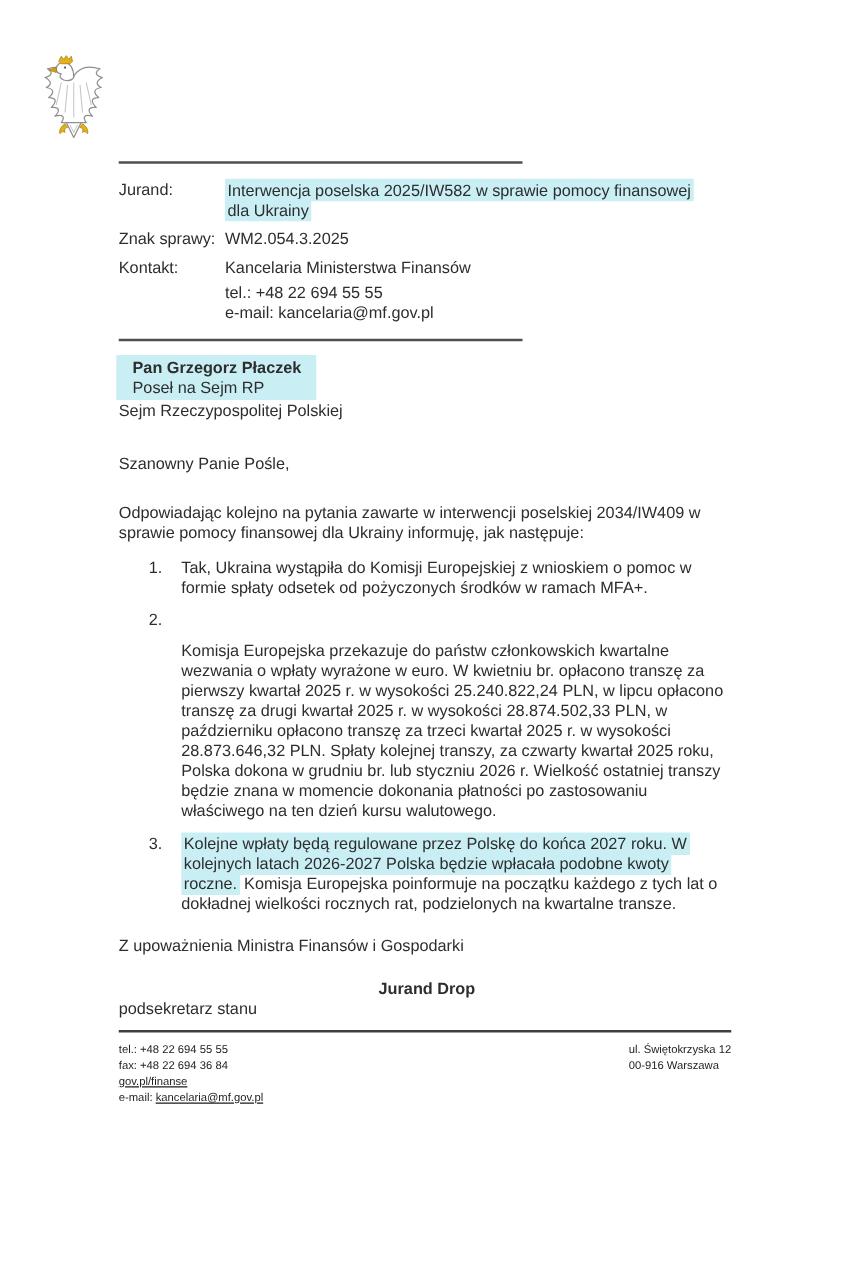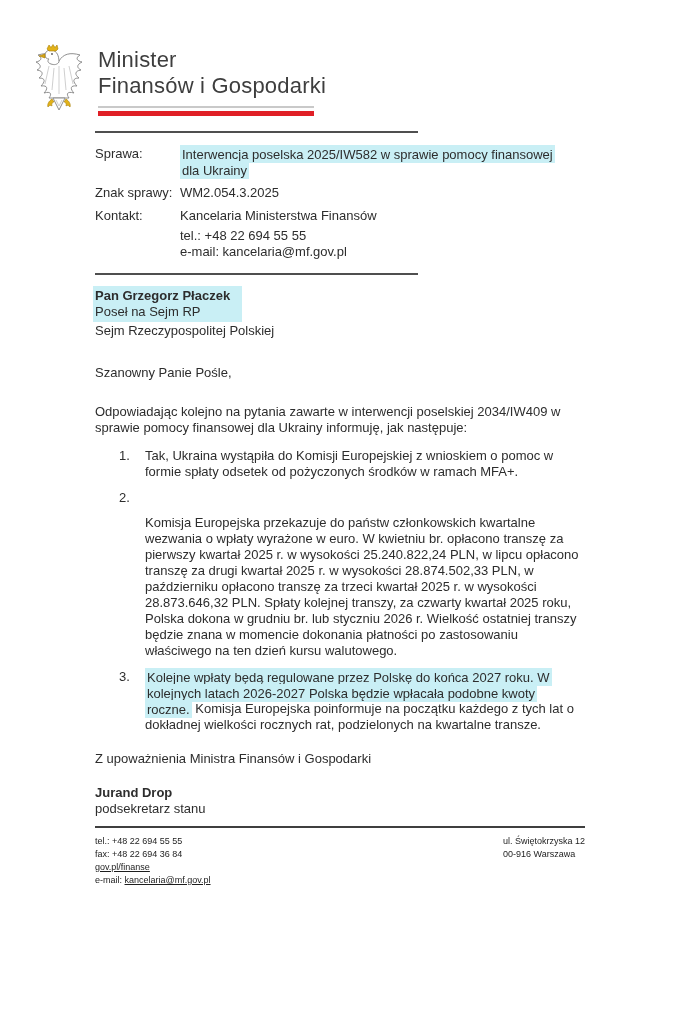--- a/index.html
+++ b/index.html
@@ -24,37 +24,37 @@
   .rule2 { border:none; border-top:2px solid #4f4f4f; width:323px; margin-top:13px; }
 
   .meta { margin-top:13px; }
   .meta-row { display:flex; margin-bottom:7px; }
   .meta-label { width:85px; flex:0 0 85px; }
   .subject-box { width:392px; }
   .hl { background:#c9eff5; padding:1.5px 2px; -webkit-box-decoration-break:clone; box-decoration-break:clone; }
   .contact-sub { margin-left:85px; margin-top:-1px; line-height:16px; }
 
   .addressee { margin-top:11px; }
-  .addr-hl { display:inline-block; background:#c9eff5; padding:2px 12px 2px 2px; margin-left:-2px; line-height:16px; }
+  .addr-hl { display:inline-block; background:#c9eff5; padding:2px 12px 2px 13px; margin-left:-2px; line-height:16px; }
   .addr-name { font-weight:bold; }
   .addr-inst { margin-top:1px; }
 
   .salutation { margin-top:26px; }
   .intro { margin-top:23px; width:492px; }
 
   .olist { margin-top:12px; }
   .li { display:flex; margin-top:10px; }
   .li-num { flex:0 0 26px; margin-left:24px; }
   .li-text { width:436px; }
   .li-detail { margin-left:50px; margin-top:9px; width:436px; }
 
   .closing-regards { margin-top:22px; }
   .closing-auth { margin-top:18px; }
   .signer { margin-top:18px; }
-  .signer-name { font-weight:bold; }
+  .signer-name { font-weight:bold;text-align:center; }
   .signer-org { margin-top:12px; }
 
   .footer-rule { border:none; border-top:2px solid #3f3f3f; width:490px; margin-top:9px; }
   .footer { margin-top:7px; display:flex; justify-content:space-between; width:490px;
             font-size:9px; line-height:13px; color:#1d1d1d; }
   .flink { text-decoration:underline; cursor:pointer; }
 </style>
 </head>
 <body>
 
@@ -77,39 +77,30 @@
             <path d="M36 24 L38 46"></path>
           <path d="M21 22 L17 40"></path>
             <path d="M41 22 L45 40"></path>
           <path d="M28 56 L31 62"></path>
             <path d="M34 56 L31 62"></path>
         </g>
         <path d="M24 55 C21 57 19 60 20 63 C21 61 23 61 24 62 C23 59 25 58 26 58 Z" fill="#e2b218" stroke="#a87d07" stroke-width="0.6"></path>
         <path d="M38 55 C41 57 43 60 42 63 C41 61 39 61 38 62 C39 59 37 58 36 58 Z" fill="#e2b218" stroke="#a87d07" stroke-width="0.6"></path>
       </svg>
     </div>
-    <div class="title-wrap">
-      <div class="title-line">Minister</div>
-      <div class="title-line">Finansów i Gospodarki</div>
-      <div class="flag">
-        <div class="flag-gray"></div>
-        <div class="flag-white"></div>
-        <div class="flag-red"></div>
-      </div>
-    </div>
   </div>
 
   <div class="content">
 
 
     <hr class="rule">
 
     <div class="meta">
       <div class="meta-row">
-        <div class="meta-label">Sprawa:</div>
+        <div class="meta-label">Jurand:</div>
         <div class="subject-box">
           <span class="hl">Interwencja poselska 2025/IW582 w sprawie pomocy finansowej dla Ukrainy</span>
         </div>
       </div>
       <div class="meta-row">
         <div class="meta-label">Znak sprawy:</div>
         <div>WM2.054.3.2025</div>
       </div>
       <div class="meta-row" style="margin-bottom:5px;">
         <div class="meta-label">Kontakt:</div>

